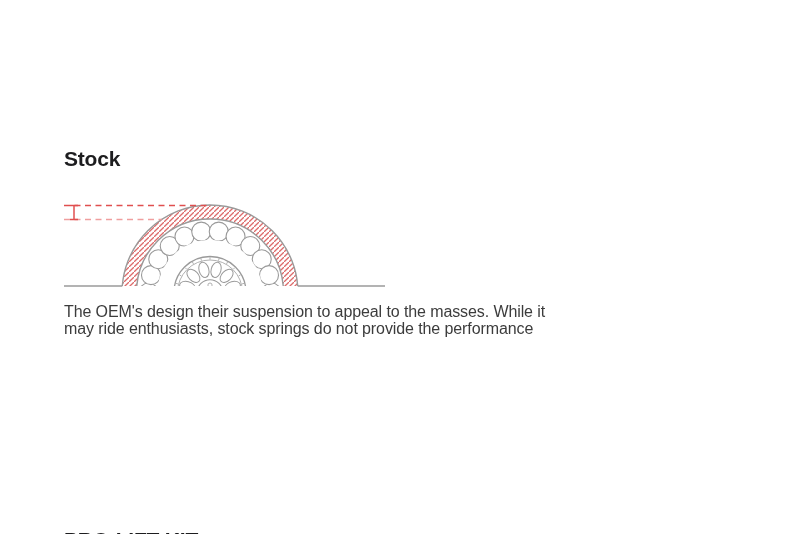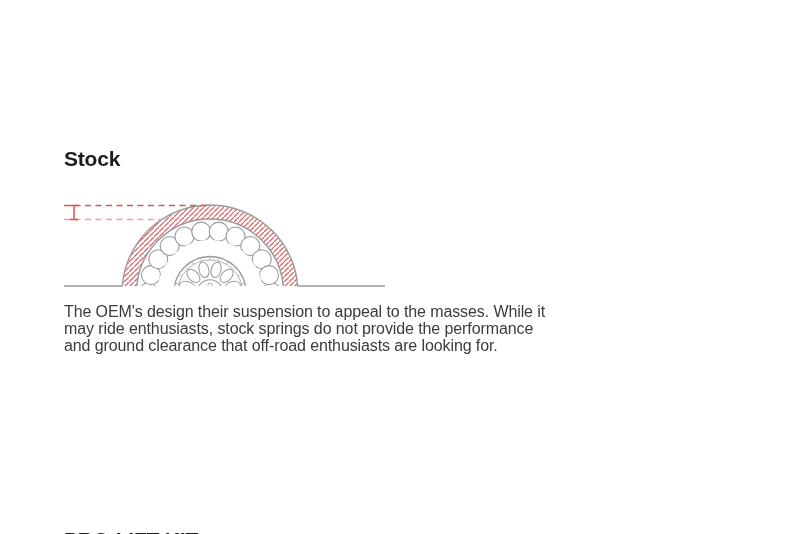--- a/index.html
+++ b/index.html
@@ -110,21 +110,20 @@
         <line x1="0" y1="27.5" x2="97.6083684920626" y2="27.5" stroke="#F09E9E" stroke-width="1.5" stroke-dasharray="6 4.5"></line>
         <g>
           <line x1="10" y1="13.5" x2="10" y2="27.5" stroke="#E04F4F" stroke-width="1.5"></line>
           <line x1="6" y1="13.5" x2="14" y2="13.5" stroke="#E04F4F" stroke-width="1.5"></line>
           <line x1="6" y1="27.5" x2="14" y2="27.5" stroke="#E04F4F" stroke-width="1.5"></line>
         </g>
       </svg>
     <div class="desc">
       <div>The OEM's design their suspension to appeal to the masses. While it</div>
       <div>may ride enthusiasts, stock springs do not provide the performance</div>
-      <div>and ground clearance that off-road enthusiasts are looking for.</div>
     </div>
   </section>
 
   <section class="panel">
     <h2>PRO-LIFT-KIT</h2>
     <svg class="diagram" id="diag-1" width="321" height="100" viewBox="0 0 321 100">
         <defs>
           <pattern id="hatch1" width="5" height="5" patternUnits="userSpaceOnUse">
             <rect x="0" y="0" width="5" height="5" fill="#ffffff"></rect>
             <path d="M-1,6 L6,-1" stroke="#DD6B6B" stroke-width="1.3"></path>

